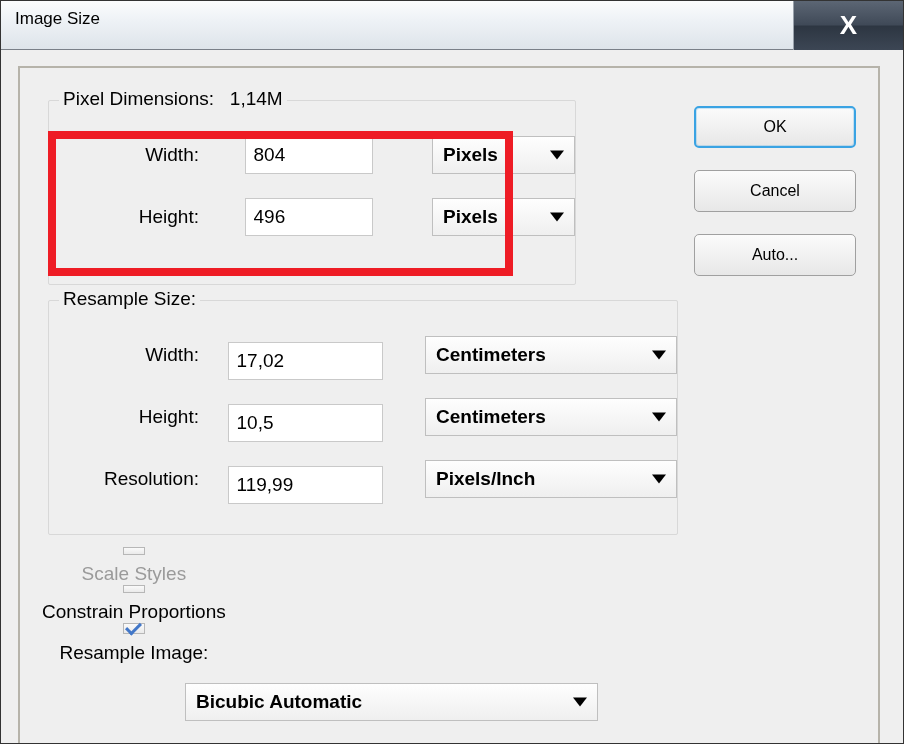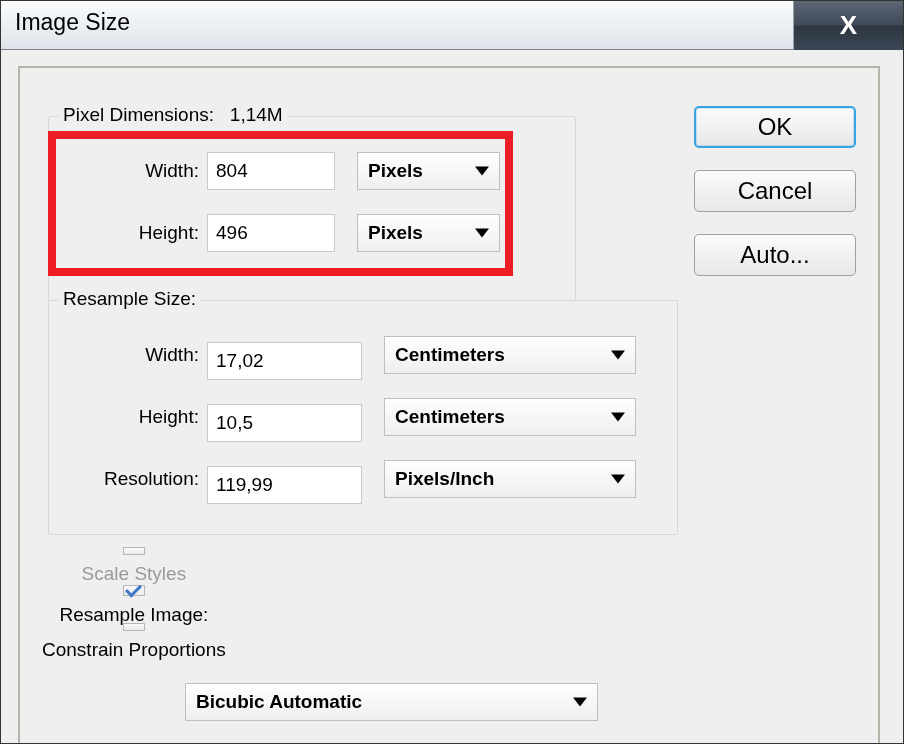--- a/index.html
+++ b/index.html
@@ -20,21 +20,21 @@
     }
     .titlebar {
       display: flex;
       height: 49px;
       background: linear-gradient(to bottom, #fbfcfd 0%, #eef2f6 40%, #dee4ea 100%);
       border-bottom: 1px solid #7a8088;
     }
     .title-text {
       flex: 1;
       padding: 8px 14px;
-      font-size: 23px;
+      font-size: 17px;
       color: #000;
     }
     .close-btn {
       width: 110px;
       height: 49px;
       display: flex;
       align-items: center;
       justify-content: center;
       border-left: 1px solid #9aa2ac;
       background: linear-gradient(to bottom, #5c6674 0%, #404a58 48%, #2d3642 52%, #3c4654 100%);
@@ -66,21 +66,21 @@
     .fieldset .legend {
       position: absolute;
       top: -13px;
       left: 10px;
       background: #efefef;
       padding: 0 4px;
       color: #000;
     }
     .pixel-dims {
       left: 28px;
-      top: 48px;
+      top: 32px;
       width: 528px;
       height: 185px;
       padding-left: 29px;
     }
     .document-size {
       left: 28px;
       top: 232px;
       width: 630px;
       height: 235px;
     }
@@ -96,20 +96,21 @@
     }
 
     
     .row {
       position: absolute;
       left: 0;
       right: 0;
       height: 40px;
       display: flex;
       align-items: center;
+      justify-content: space-between;
     }
     .row-label {
       width: 158px;
       text-align: right;
       padding-right: 8px;
       color: #000;
     }
     .text-input {
       height: 38px;
       border: 1px solid #c9c9c9;
@@ -152,21 +153,21 @@
     .btn {
       display: flex;
       align-items: center;
       justify-content: center;
       width: 162px;
       height: 42px;
       margin-bottom: 22px;
       border: 1px solid #a0a0a0;
       border-radius: 5px;
       background: linear-gradient(to bottom,#fbfbfb,#e7e7e7);
-      font-size: 24px;
+      font-size: 16px;
       cursor: default;
     }
     .btn.primary {
       border: 2px solid #3aa3e3;
       box-shadow: 0 0 0 1px rgba(58,163,227,0.25) inset;
     }
 
     
     .checks { position: absolute; left: 22px; top: 479px; }
     .check-row { display: flex; align-items: center; height: 38px; gap: 8px; flex-direction: column; }
@@ -279,26 +280,26 @@
           <span>Auto...</span>
         </div>
       </div>
 
       <div class="checks">
         <div class="check-row">
           <span class="cb"></span>
           <span class="disabled-text">Scale Styles</span>
         </div>
         <div class="check-row">
+          <span class="cb"></span>
+          <span>Constrain Proportions</span>
+        </div>
+        <div class="check-row">
           <span class="cb checked"></span>
           <span>Resample Image:</span>
-        </div>
-        <div class="check-row">
-          <span class="cb"></span>
-          <span>Constrain Proportions</span>
         </div>
       </div>
 
       <div class="resample">
         <div class="dropdown">
           <span>Bicubic Automatic</span>
           <span class="caret"></span>
         </div>
       </div>
 

